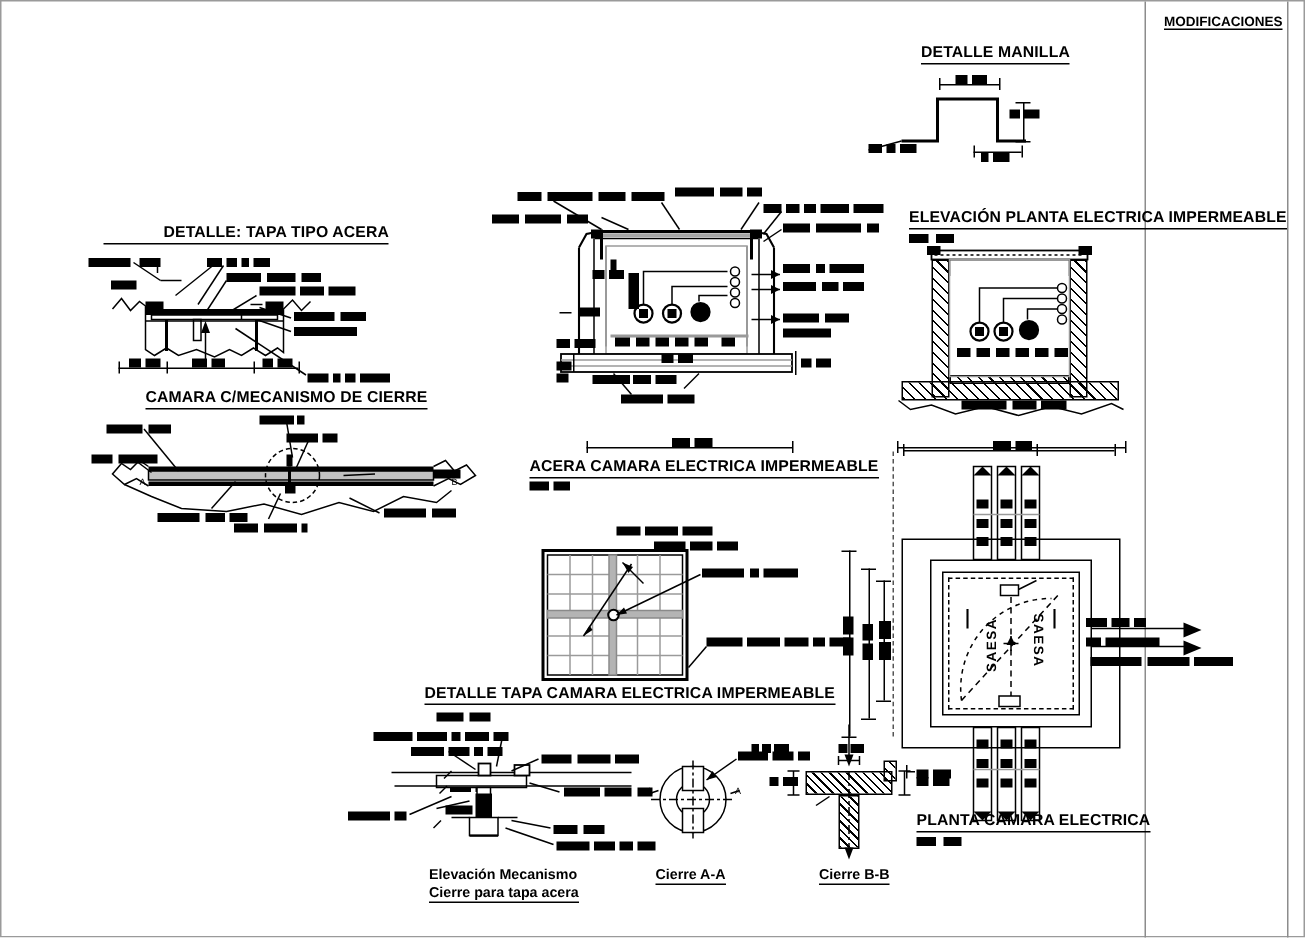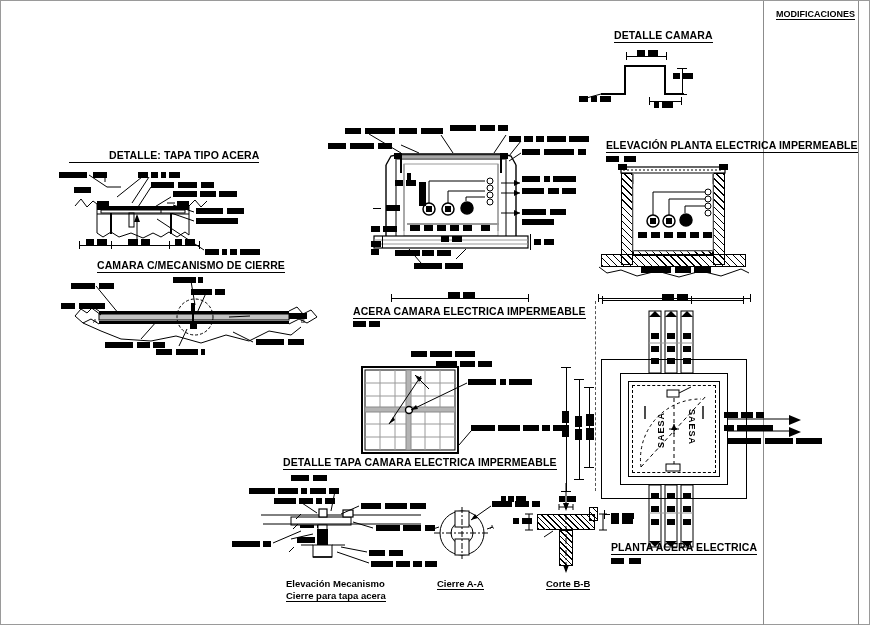--- a/index.html
+++ b/index.html
@@ -41,21 +41,21 @@
 </head>
 <body>
 
 <div id="sheet">
 
   <div class="sep" style="left:762px;top:0px;height:625px;"></div>
   <div class="sep" style="left:857px;top:0px;height:625px;"></div>
   <div class="t cap" style="left:775px;top:8px;">MODIFICACIONES</div>
 
   <div>
-    <div class="t title" style="left:613px;top:29px;">DETALLE CAMARA</div>
+    <div class="t title" style="left:613px;top:29px;">DETALLE MANILLA</div>
 
     <svg style="left:0;top:0;width:870px;height:625px;">
       <polyline points="600,93 624,93 624,65 664,65 664,93 683,93" fill="none" stroke="#000" stroke-width="2"></polyline>
       <line x1="578" y1="99" x2="600" y2="93" stroke="#000" stroke-width="1"></line>
     </svg>
 
     <div class="rb h6" style="left:578px;top:95px;width:9px;"></div>
     <div class="rb h6" style="left:590px;top:95px;width:6px;"></div>
     <div class="rb h6" style="left:599px;top:95px;width:11px;"></div>
 
@@ -560,21 +560,21 @@
     </svg>
     <div class="rb h6" style="left:558px;top:495px;width:6px;"></div>
     <div class="rb h6" style="left:566px;top:495px;width:9px;"></div>
     <div class="rb h6" style="left:512px;top:517px;width:6px;"></div>
     <div class="rb h6" style="left:521px;top:517px;width:10px;"></div>
     <div class="rb h6" style="left:610px;top:517px;width:8px;"></div>
     <div class="rb h6" style="left:621px;top:517px;width:11px;"></div>
     <div class="rb h6" style="left:500px;top:495px;width:5px;"></div>
     <div class="rb h6" style="left:507px;top:495px;width:6px;"></div>
     <div class="rb h6" style="left:515px;top:495px;width:10px;"></div>
-    <div class="t title-sm" style="left:545px;top:578px;">Corte B-B</div>
+    <div class="t title-sm" style="left:545px;top:578px;">Cierre B-B</div>
   </div>
 
   <div>
 
     <div class="ln hl" style="left:601px;top:299px;width:141px;"></div>
     <div class="ln vl" style="left:601px;top:295px;height:8px;"></div>
     <div class="ln vl" style="left:690px;top:295px;height:8px;"></div>
     <div class="ln vl" style="left:742px;top:295px;height:8px;"></div>
     <div class="rb h6" style="left:661px;top:293px;width:12px;"></div>
     <div class="rb h6" style="left:676px;top:293px;width:11px;"></div>
@@ -658,18 +658,18 @@
 
     <div class="rb h6" style="left:610px;top:512px;width:8px;"></div>
     <div class="rb h6" style="left:621px;top:512px;width:12px;"></div>
     <div class="ln vl" style="left:603px;top:509px;height:9px;"></div>
     <div class="ln hl" style="left:603px;top:513px;width:6px;"></div>
     <div class="hatch-n" style="left:588px;top:506px;width:9px;height:14px;border:1px solid #000;"></div>
 
     <div style="position:absolute;left:594px;top:300px;width:0;height:190px;
                 border-left:1px dashed #555;"></div>
 
-    <div class="t title" style="left:610px;top:541px;">PLANTA ACERA ELECTRICA</div>
+    <div class="t title" style="left:610px;top:541px;">PLANTA CAMARA ELECTRICA</div>
     <div class="rb h6" style="left:610px;top:557px;width:13px;"></div>
     <div class="rb h6" style="left:628px;top:557px;width:12px;"></div>
   </div>
 
 </div>
 
 </body></html>

